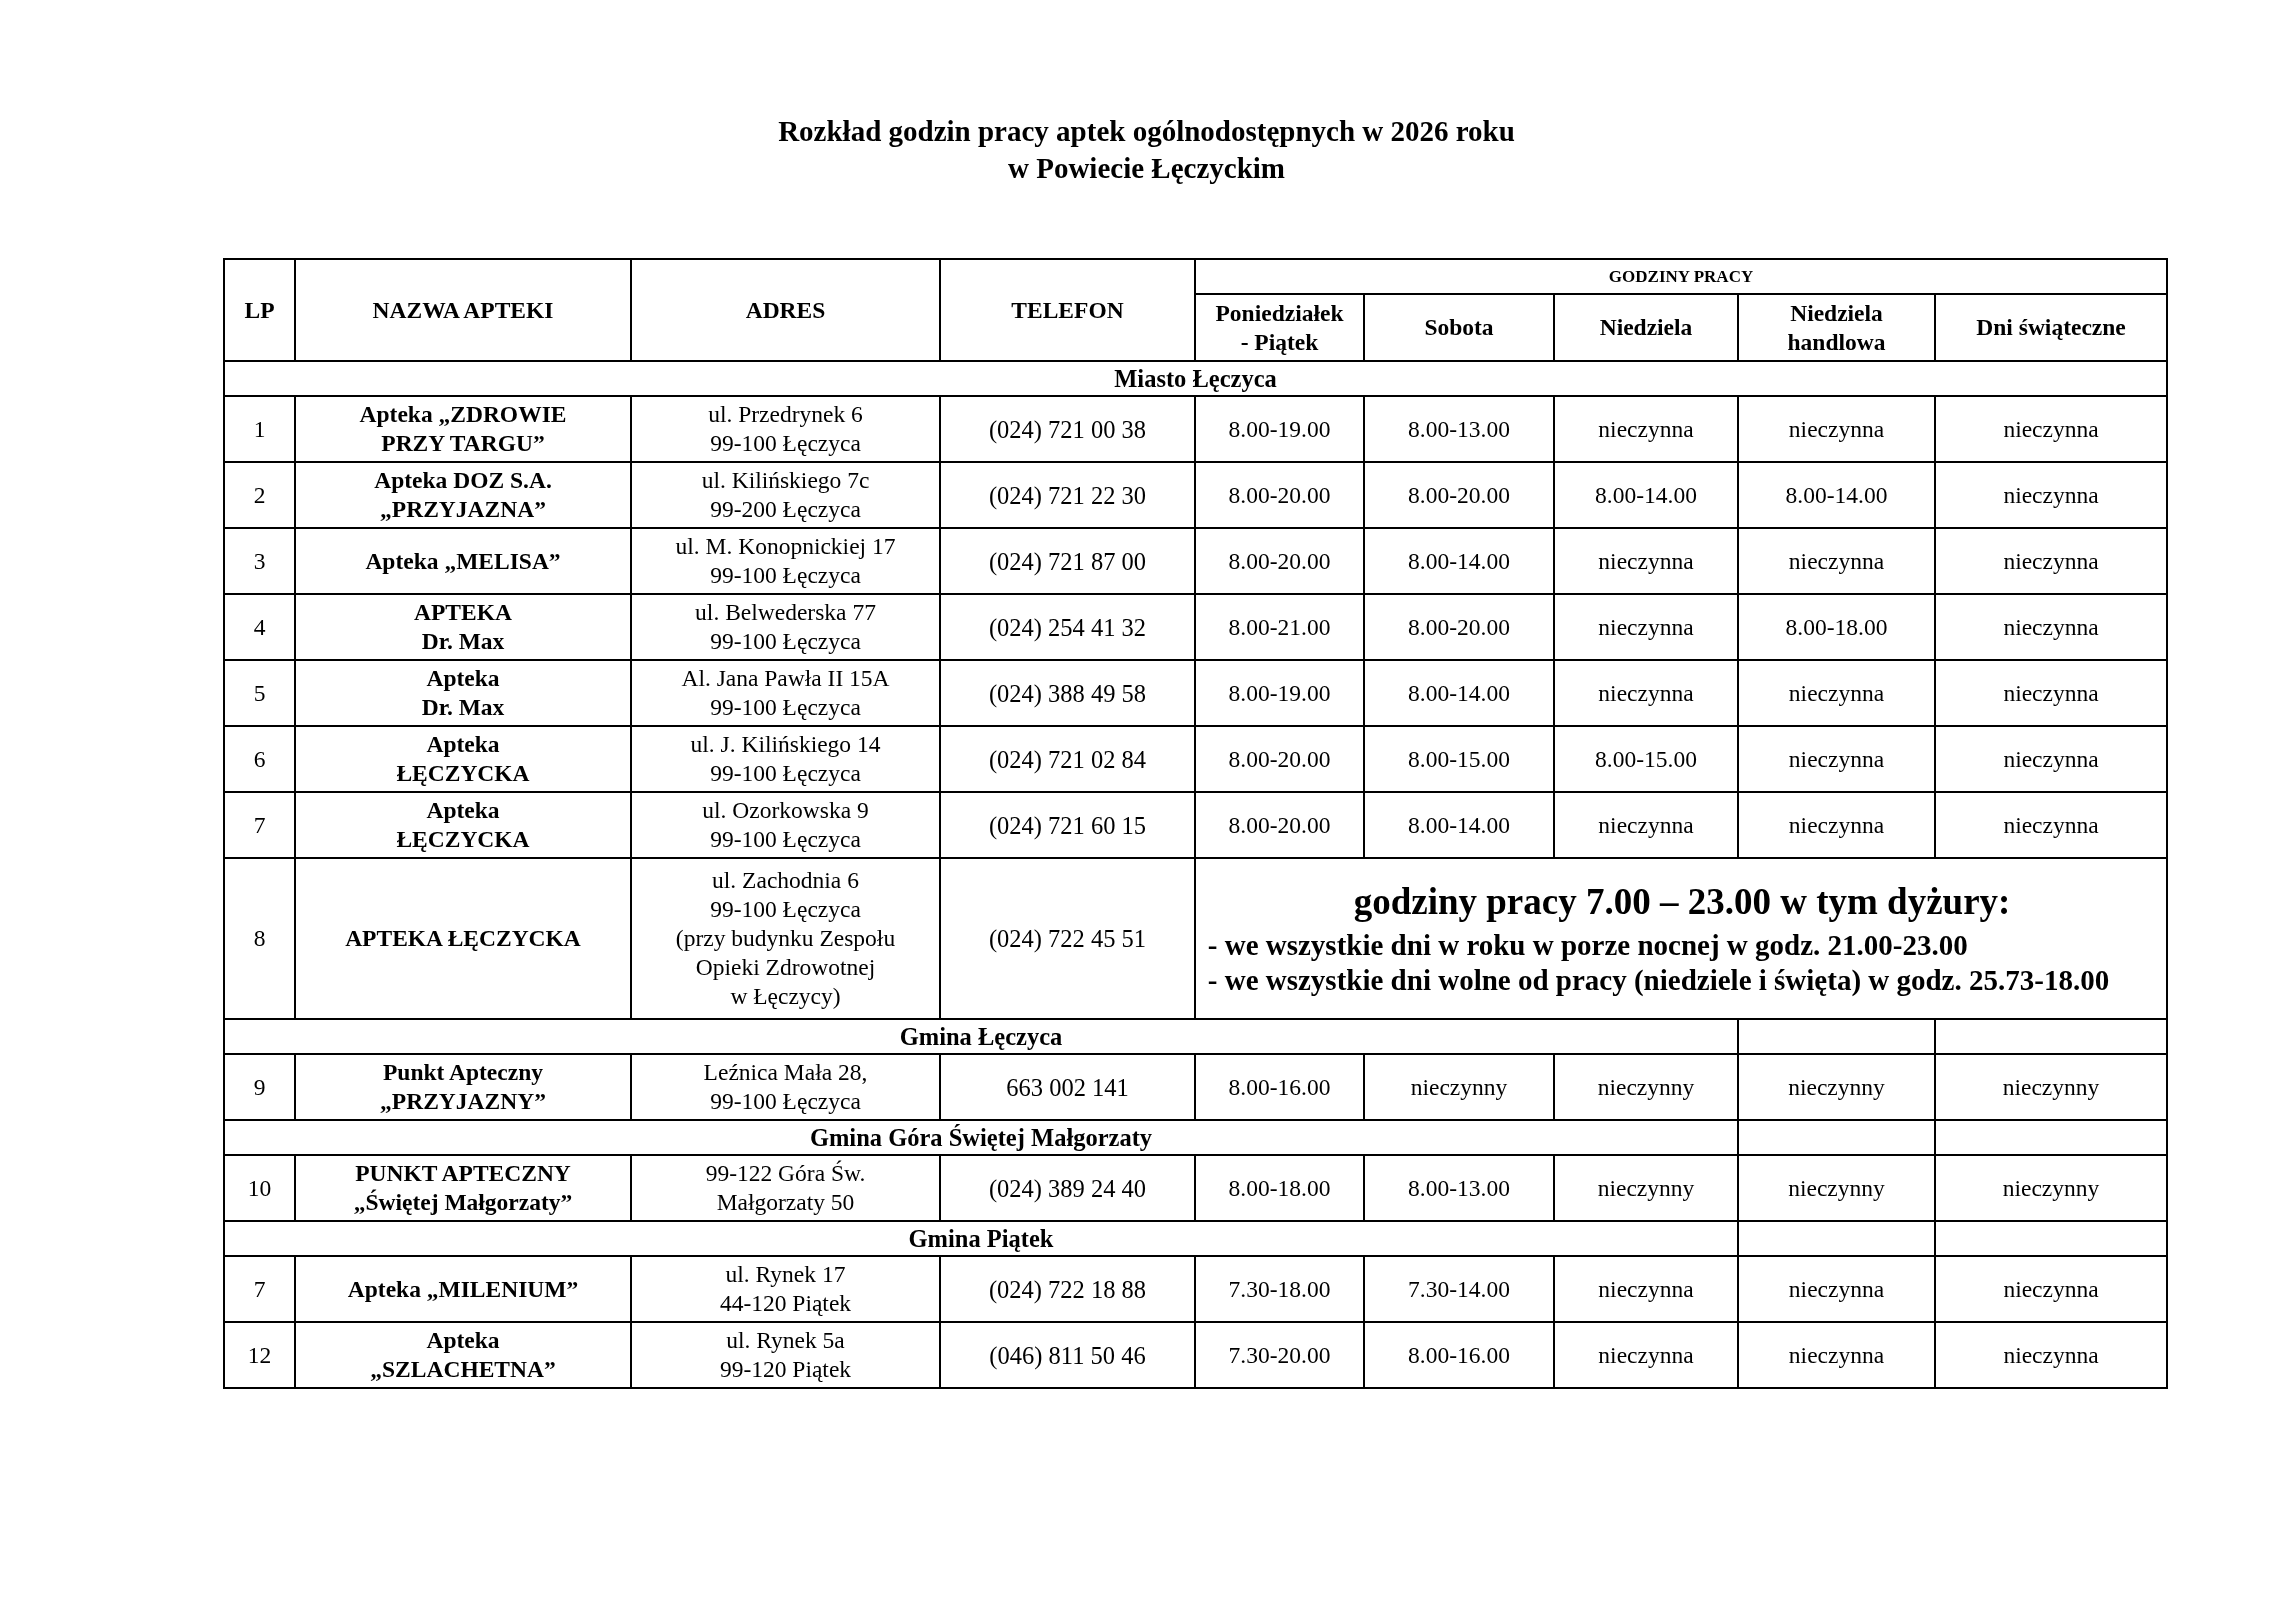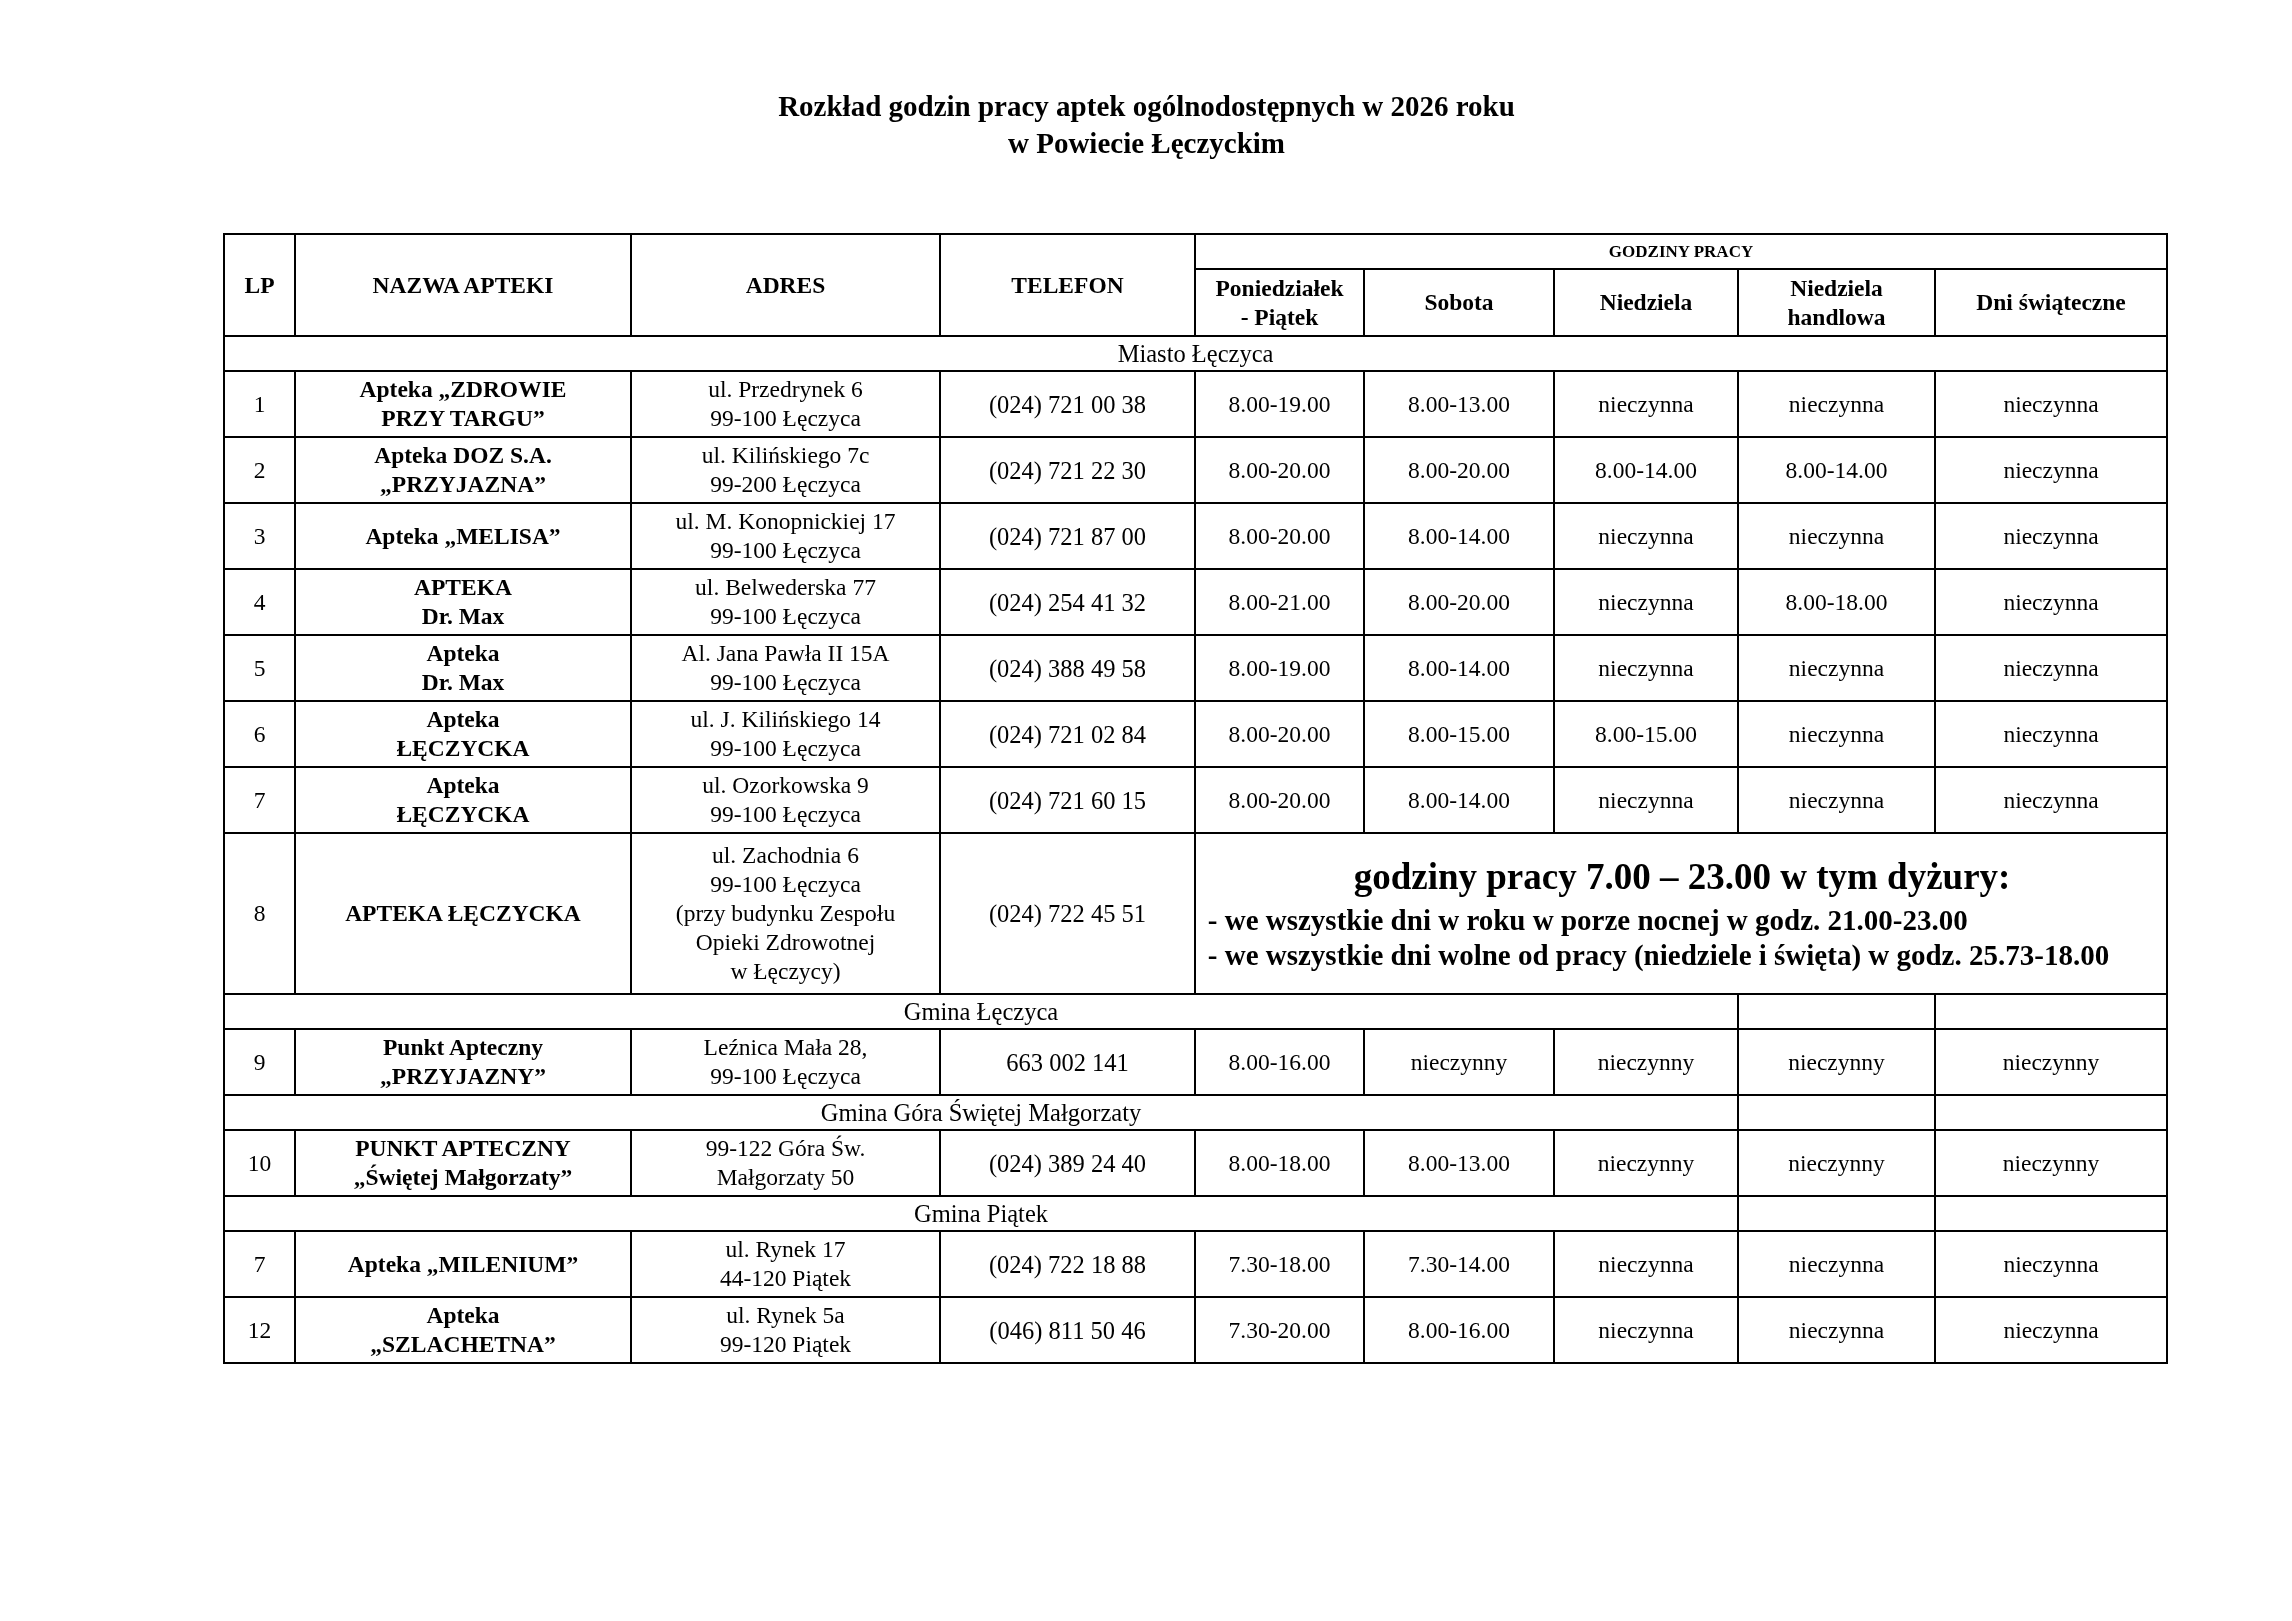--- a/index.html
+++ b/index.html
@@ -2,41 +2,41 @@
 <html lang="pl"><head>
 <meta charset="utf-8">
 <style>
   html,body{margin:0;padding:0;}
   body{
     width:2293px;height:1621px;background:#ffffff;color:#000000;
     font-family:"Liberation Serif","DejaVu Serif",serif;
     position:relative;overflow:hidden;
   }
   .doc-title{
-    margin-top:88px;text-align:center;font-weight:bold;
+    margin-top:113px;text-align:center;font-weight:bold;
     font-size:29px;line-height:37px;white-space:pre-line;
   }
   table.pharmacy-table{
     border-collapse:collapse;table-layout:fixed;
     margin-left:223px;margin-top:71px;width:1943px;
     border:2.9px solid #000;
   }
   td,th{
     border:2px solid #000;text-align:center;vertical-align:middle;
     padding:2px 3.9px;white-space:pre-line;font-size:23.5px;line-height:29px;
     overflow:hidden;
   }
   th{font-weight:bold;}
   th.hours-group{height:29px;font-size:17px;}
   th.day-header{height:61px;}
   tr.normal-row{height:66px;}
   tr.tall-row{height:161px;}
   tr.section-row{height:33px;}
   tr.section-row td{
-    font-weight:normal;font-size:24.5px;
+    font-weight:bold;font-size:24.5px;
     border-top:2.9px solid #000;border-bottom:2.9px solid #000;
   }
   thead th{border-bottom:2.9px solid #000;}
   td.lp-cell{font-size:23.5px;}
   td.name-cell{font-weight:bold;}
   td.phone-cell{font-size:24.5px;}
   td.merged-hours{padding:5.9px 9.8px 5.9px 11.8px;}
   .merged-title{
     font-weight:bold;font-size:37px;line-height:45px;text-align:center;
     margin-bottom:3.9px;

